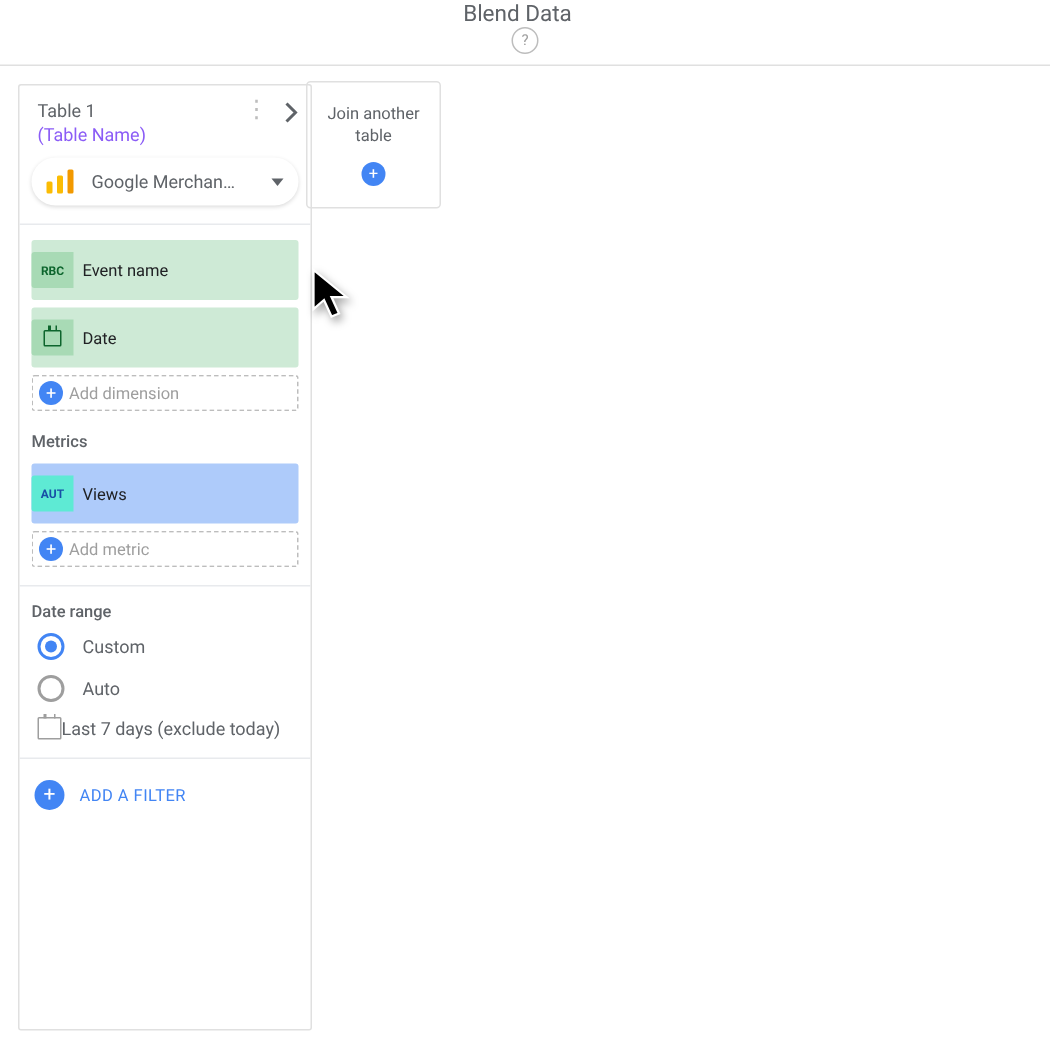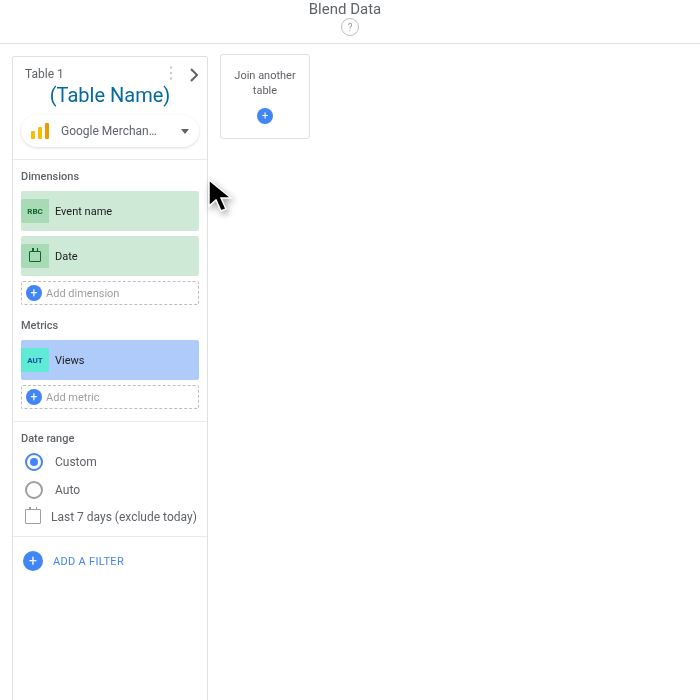--- a/index.html
+++ b/index.html
@@ -29,21 +29,21 @@
     border: 1px solid #e0e0e0;
     border-radius: 2px;
     background: #fff;
   }
   
   .tp-header {
     padding: 10px 12px 6px 12px;
     position: relative;
   }
   .tp-title { font-size: 12px; color: #5f6368; }
-  .tp-name  { font-size: 20px; color: #0369a1; margin-top: 2px; text-align: center; }
+  .tp-name  { font-size: 12px; color: #8b5cf6; margin-top: 2px; }
   .tp-kebab {
     position: absolute; right: 28px; top: 10px; color: #bdbdbd; font-size: 16px; line-height: 12px;
   }
   .tp-chevron {
     position: absolute; right: 8px; top: 10px; color: #5f6368;
   }
   
   .ds-select {
     margin: 2px 8px 12px 8px;
     height: 32px;
@@ -109,39 +109,39 @@
     width: 18px; height: 18px; border-radius: 50%; position: relative;
   }
   .radio.off { border: 2px solid #9e9e9e; }
   .radio.on  { border: 2px solid #4285f4; }
   .radio.on::after {
     content: ""; position: absolute; width: 8px; height: 8px; background: #4285f4; border-radius: 50%;
     left: 3px; top: 3px;
   }
   
   .dr-value {
-    display: flex; align-items: center; gap: 10px; margin-left: 4px; font-size: 12px; color: #5f6368;
+    display: flex; align-items: center; margin-left: 4px; font-size: 12px; color: #5f6368;
   }
   .cal-grey {
     width: 16px; height: 15px; border: 1.5px solid #9e9e9e; border-radius: 1px; position: relative;
   }
   .cal-grey::before, .cal-grey::after {
     content:""; position:absolute; width:1.5px; height:3px; background:#9e9e9e; top:-3.5px;
   }
   .cal-grey::before{left:3px;} .cal-grey::after{right:3px;}
   
   .add-filter {
     display: flex; align-items: center; gap: 10px; margin-top: 4px; margin-left: 2px;
   }
   .add-filter .plus-circle { width: 20px; height: 20px; font-size: 14px; }
   .add-filter-label { font-size: 11px; color: #4285f4; letter-spacing: 0.3px; }
   
   .join-card {
     position: absolute;
-    left: 220px; top: 10px;
+    left: 204px; top: 10px;
     width: 90px; height: 85px;
     border: 1px solid #e0e0e0; border-radius: 3px;
     display: flex; flex-direction: column; align-items: center; justify-content: center; gap: 10px;
     text-align: center;
   }
   .join-card .txt { font-size: 11px; color: #5f6368; line-height: 1.3; }
   .join-card .plus-circle { width: 16px; height: 16px; font-size: 11px; }
   
   .cursor {
     position: absolute; left: 206px; top: 134px; pointer-events: none;
@@ -176,21 +176,20 @@
           <span class="b2"></span>
           <span class="b3"></span>
       </div>
       <div class="ds-label">Google Merchan…</div>
       <div class="ds-caret"></div>
     </div>
 
     <div class="section-divider"></div>
 
     <div class="sec">
-      <div class="sec-title">Dimensions</div>
       <div class="chip dim">
         <div class="badge">RBC</div>
         <div class="label">Event name</div>
       </div>
       <div class="chip dim">
         <div class="badge">
             <div class="cal-icon"></div>
           </div>
         <div class="label">Date</div>
       </div>

